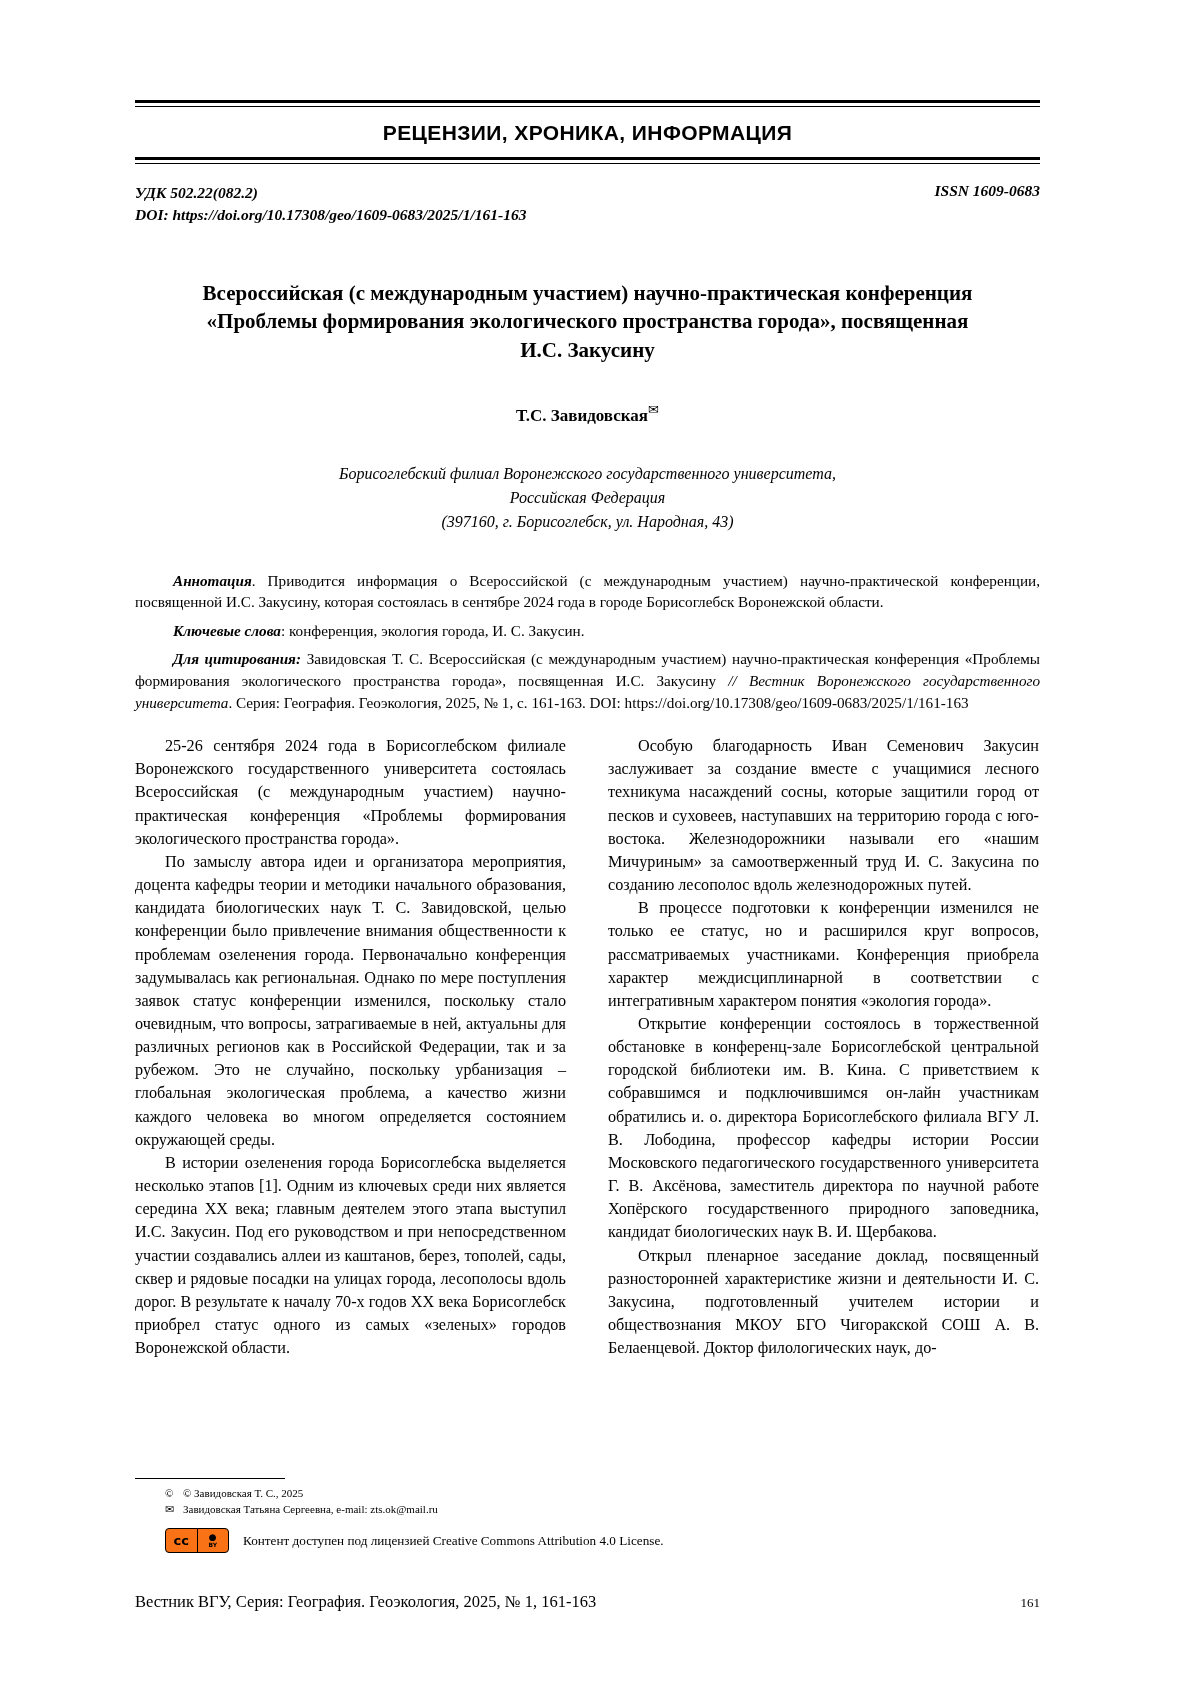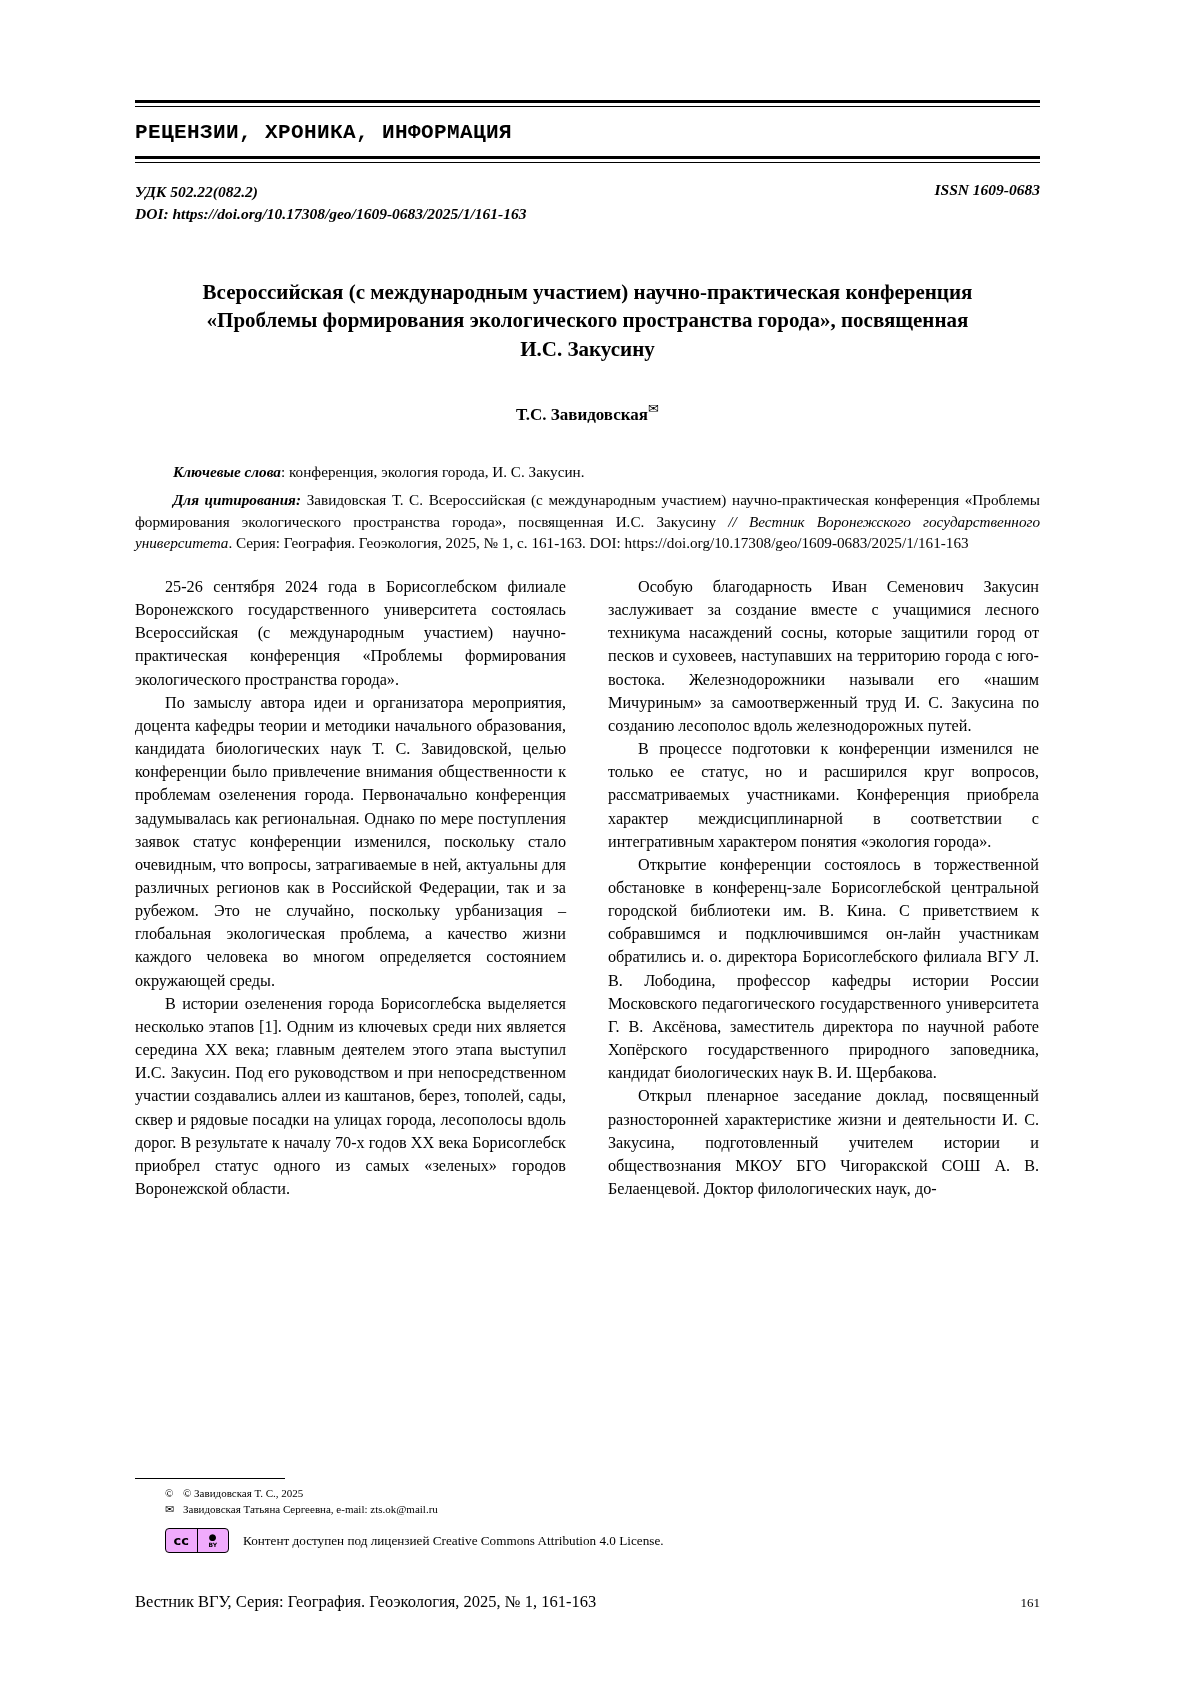--- a/index.html
+++ b/index.html
@@ -32,25 +32,26 @@
   
   .rule-thick {
     border-top: 3px solid #000;
     margin: 0;
   }
   .rule-thin {
     border-top: 1.5px solid #000;
     margin: 0;
   }
   .section-title {
+    text-align: center;
     font-size: 21px;
     font-weight: bold;
     letter-spacing: 0.4px;
     padding: 14px 0 12px 0;
-    font-family: Liberation Mono, monospace;
+    font-family: Liberation Sans, sans-serif;
   }
   .double-rule-bottom {
     border-top: 3px solid #000;
     margin-top: 0;
   }
   .double-rule-bottom2 {
     border-top: 1.2px solid #000;
     margin-top: 3px;
   }
 
@@ -163,21 +164,21 @@
     margin: 12px 0 0 30px;
     gap: 14px;
   }
   .cc-badge {
     width: 62px;
     height: 23px;
     border: 1.3px solid #000;
     border-radius: 4px;
     display: flex;
     overflow: hidden;
-    background: #f0abfc;
+    background: #f97316;
   }
   .cc-badge .cc-left,
   .cc-badge .cc-right {
     flex: 1;
     display: flex;
     align-items: center;
     justify-content: center;
     font-size: 13px;
     font-weight: bold;
     font-family: "DejaVu Sans", sans-serif;
@@ -231,22 +232,28 @@
       </div>
       <div class="meta-right">ISSN 1609-0683</div>
     </div>
 
     <div class="article-title">Всероссийская (с международным участием) научно-практическая конференция «Проблемы формирования экологического пространства города», посвященная И.С. Закусину</div>
 
     <div class="author">
       <span>Т.С. Завидовская</span><span class="env">✉</span>
     </div>
 
+    <div class="affiliation">
+      <div>Борисоглебский филиал Воронежского государственного университета,</div>
+      <div>Российская Федерация</div>
+      <div>(397160, г. Борисоглебск, ул. Народная, 43)</div>
+    </div>
 
     <div class="abstract">
+      <p><span class="lbl-i">Аннотация</span><span>. Приводится информация о Всероссийской (с международным участием) научно-практической конференции, посвященной И.С. Закусину, которая состоялась в сентябре 2024 года в городе Борисоглебск Воронежской области.</span></p>
       <p><span class="lbl-i">Ключевые слова</span><span>: конференция, экология города, И. С. Закусин.</span></p>
       <p><span class="lbl-i">Для цитирования:</span><span> Завидовская Т. С. Всероссийская (с международным участием) научно-практическая конференция «Проблемы формирования экологического пространства города», посвященная И.С. Закусину </span><span class="ital">// Вестник Воронежского государственного университета</span><span>. Серия: География. Геоэкология, 2025, № 1, с. 161-163. DOI: https://doi.org/10.17308/geo/1609-0683/2025/1/161-163</span></p>
     </div>
 
     <div class="columns">
       <div class="col">
         <p>25-26 сентября 2024 года в Борисоглебском филиале Воронежского государственного университета состоялась Всероссийская (с международным участием) научно-практическая конференция «Проблемы формирования экологического пространства города».</p>
         <p>По замыслу автора идеи и организатора мероприятия, доцента кафедры теории и методики начального образования, кандидата биологических наук Т. С. Завидовской, целью конференции было привлечение внимания общественности к проблемам озеленения города. Первоначально конференция задумывалась как региональная. Однако по мере поступления заявок статус конференции изменился, поскольку стало очевидным, что вопросы, затрагиваемые в ней, актуальны для различных регионов как в Российской Федерации, так и за рубежом. Это не случайно, поскольку урбанизация – глобальная экологическая проблема, а качество жизни каждого человека во многом определяется состоянием окружающей среды.</p>
         <p>В истории озеленения города Борисоглебска выделяется несколько этапов [1]. Одним из ключевых среди них является середина XX века; главным деятелем этого этапа выступил И.С. Закусин. Под его руководством и при непосредственном участии создавались аллеи из каштанов, берез, тополей, сады, сквер и рядовые посадки на улицах города, лесополосы вдоль дорог. В результате к началу 70-х годов XX века Борисоглебск приобрел статус одного из самых «зеленых» городов Воронежской области.</p>
       </div>

